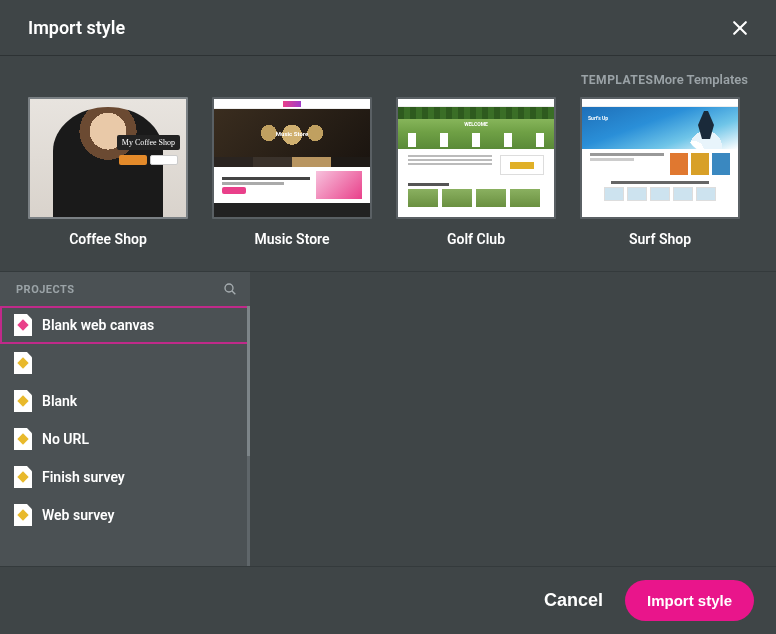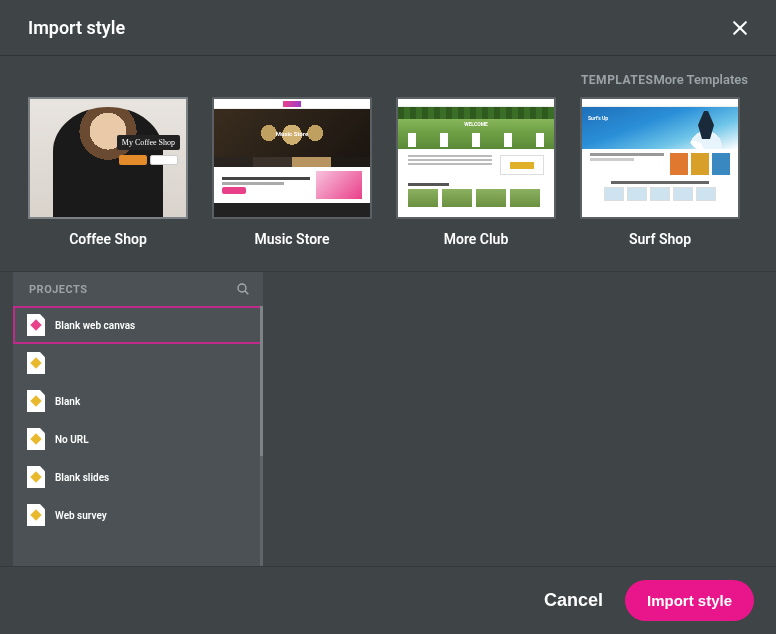--- a/index.html
+++ b/index.html
@@ -220,41 +220,40 @@
   clip-path: polygon(0 0, 72% 0, 100% 24%, 100% 100%, 0 100%);
   display:flex; align-items:center; justify-content:center;
 }
 .project-item .file-ico.pink::after {
   content:""; width:8px; height:8px; background:#e9408a; transform:rotate(45deg);
 }
 .project-item .file-ico.yellow::after {
   content:""; width:8px; height:8px; background:#e8b92c; transform:rotate(45deg);
 }
 .project-item .label {
-  font-size:10px; font-weight:600; color:#fff;
+  font-size:14px; font-weight:600; color:#fff;
 }
 .project-item.selected {
   outline: 2px solid #c02a8a;
   outline-offset: -2px;
   background: #4b5154;
 }
 .project-scrollbar-hint {
   position:absolute; right:0; top:34px; bottom:0; width:3px;
   background:#5f666a;
 }
 .project-scrollbar-hint::before{
   content:""; position:absolute; top:0; left:0; right:0; height:150px;
   background:#7d8589;
 }
 
 
 .lower {
   flex:1; display:flex;
   border-top: 1px solid #343a3c;
-  padding-left: 13px;
 }
 .lower-right { flex:1; background:#3f4547; }
 
 
 .footer {
   height: 68px;
   background:#3f4547;
   border-top: 1px solid #343a3c;
   display:flex; align-items:center; justify-content:flex-end;
   gap: 22px; padding: 0 22px;
@@ -362,21 +361,21 @@
                 <div class="hd"></div>
                 <div class="imgs">
                   <div></div>
                   <div></div>
                   <div></div>
                   <div></div>
                 </div>
               </div>
           </div>
         </div>
-        <div class="template-name">More Club</div>
+        <div class="template-name">Golf Club</div>
       </div>
 
       <div class="template-card">
         <div class="thumb">
           <div class="tb-surf" style="width:100%;height:100%;">
             <div class="bar"></div>
             <div class="hero">
                 <div class="txt">Surf's Up</div>
                 <div class="wave"></div>
                 <div class="surfer"></div>
@@ -431,21 +430,21 @@
             <div class="project-item">
               <div class="file-ico yellow"></div>
               <div class="label">Blank</div>
             </div>
             <div class="project-item">
               <div class="file-ico yellow"></div>
               <div class="label">No URL</div>
             </div>
             <div class="project-item">
               <div class="file-ico yellow"></div>
-              <div class="label">Blank slides</div>
+              <div class="label">Finish survey</div>
             </div>
             <div class="project-item">
               <div class="file-ico yellow"></div>
               <div class="label">Web survey</div>
             </div>
           </div>
         <div class="project-scrollbar-hint"></div>
       </div>
       <div class="lower-right"></div>
     </div>

